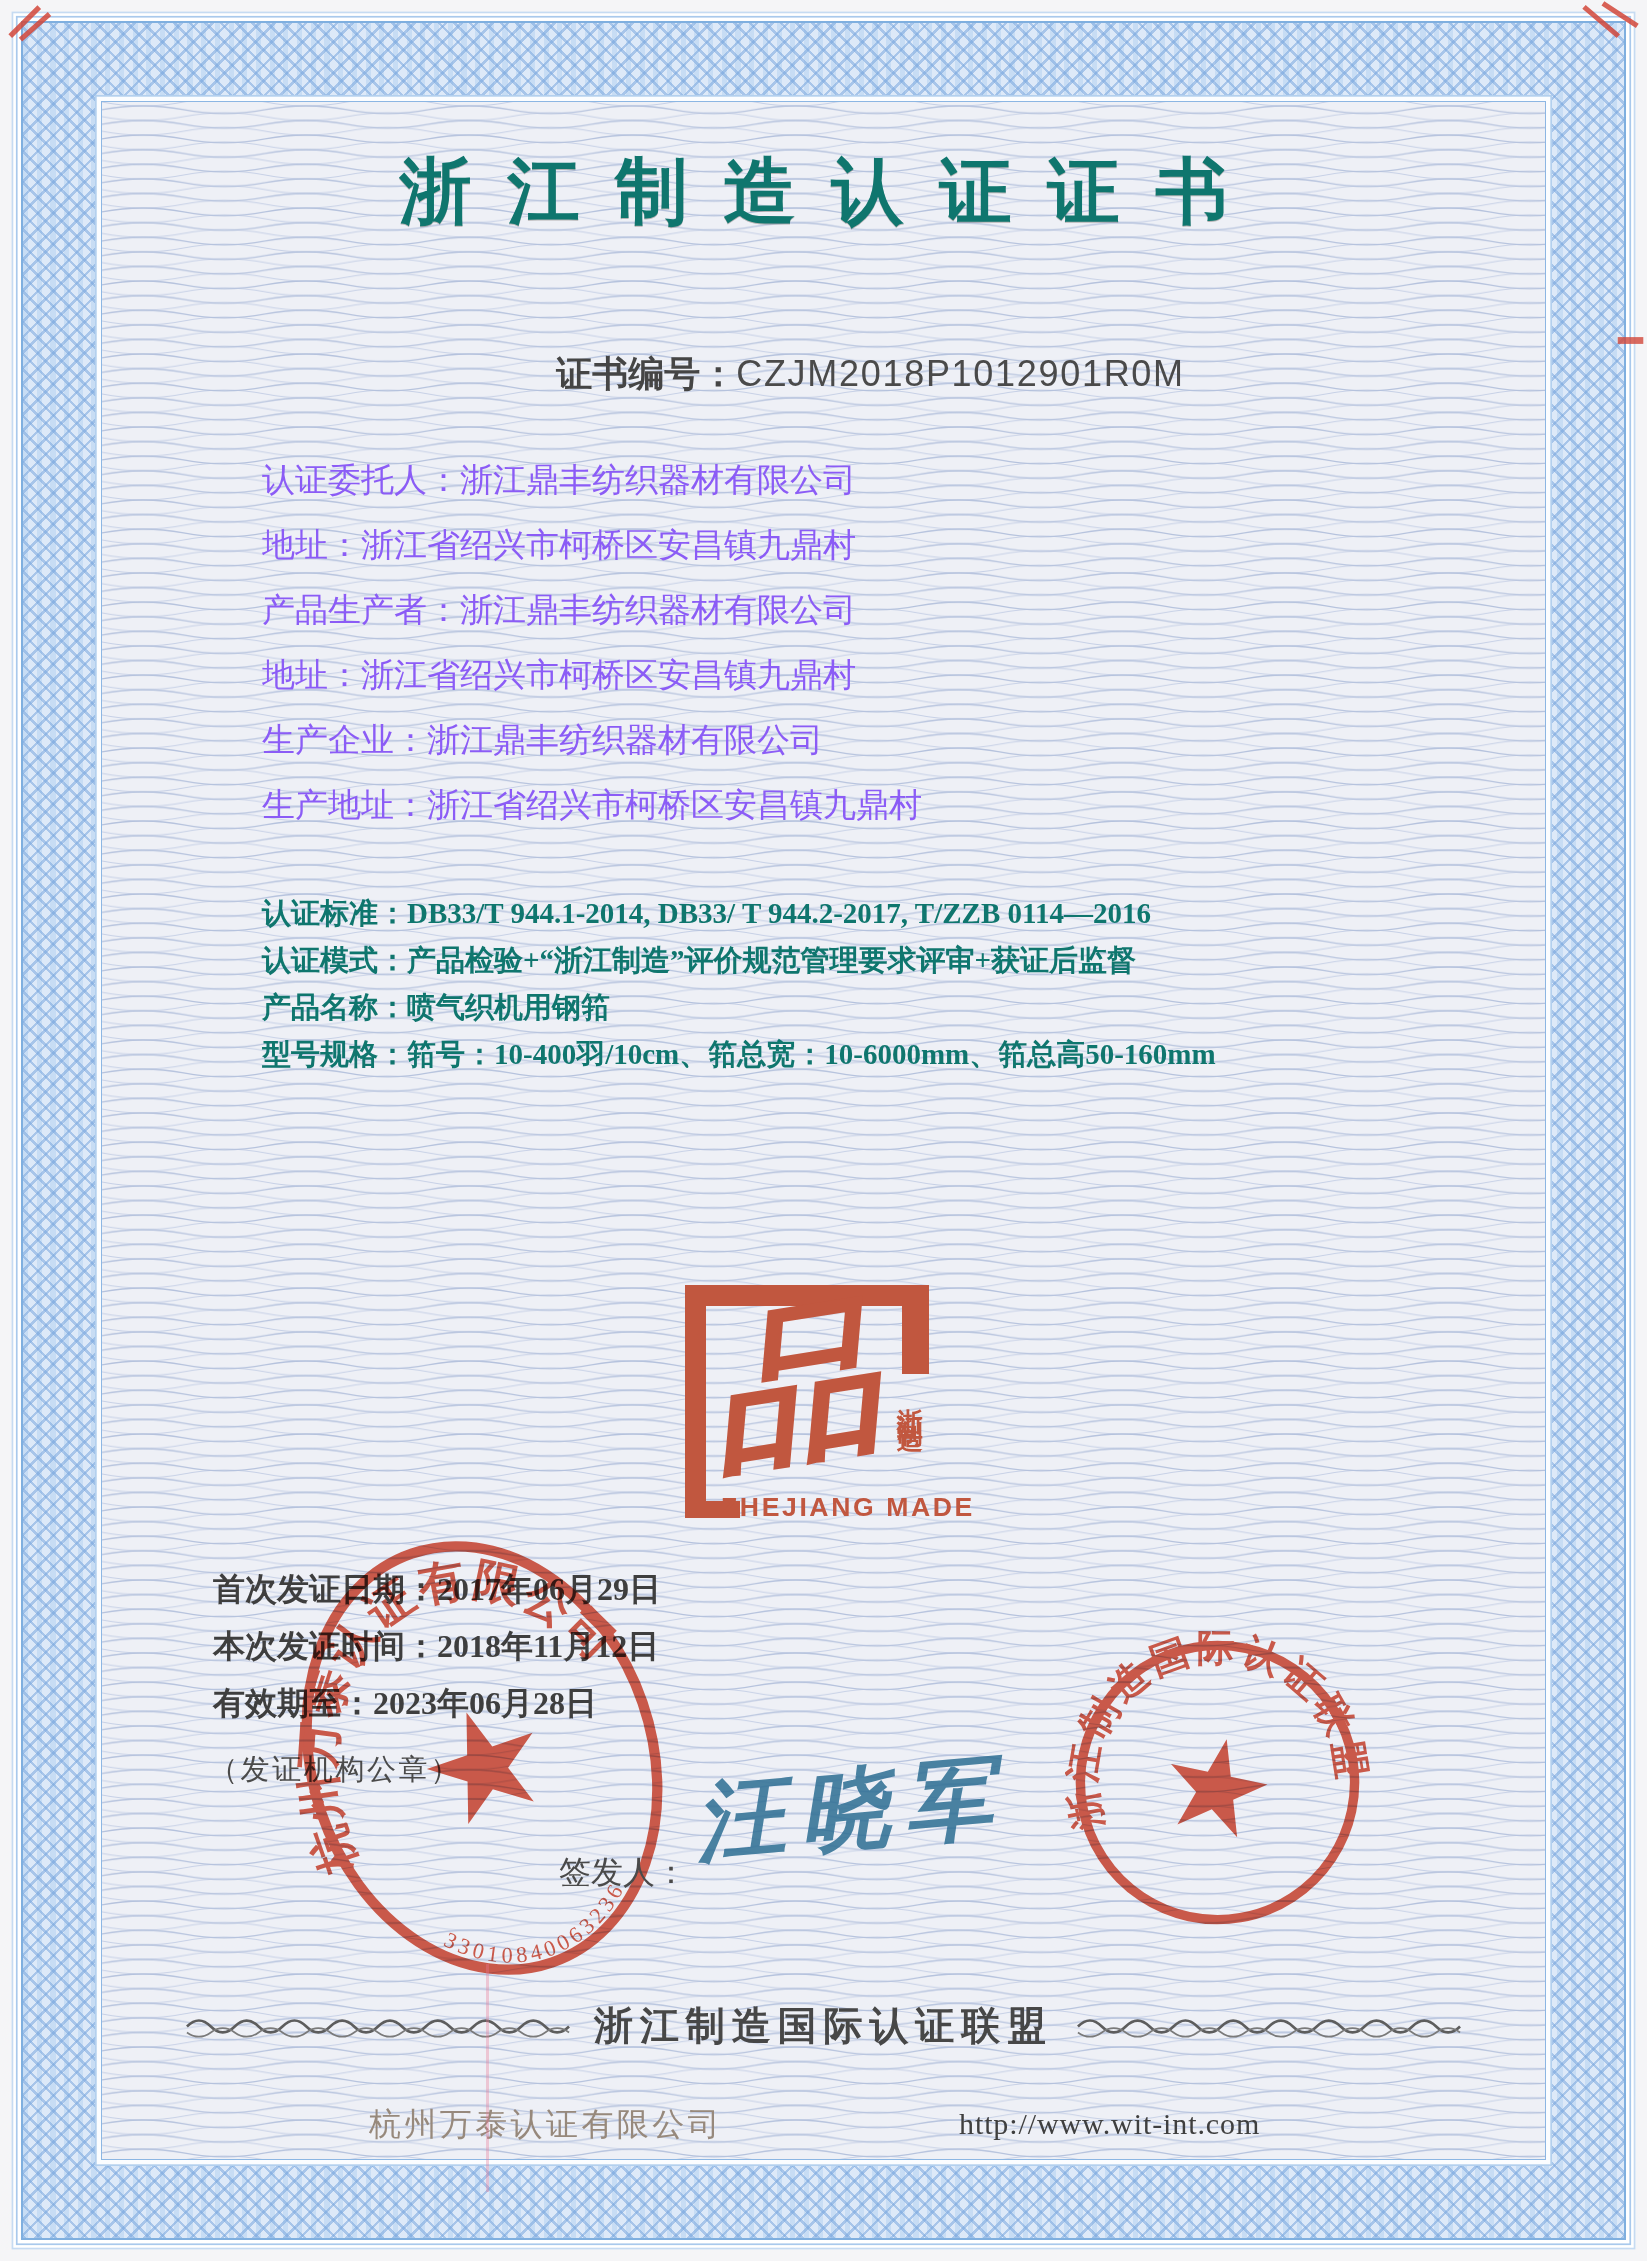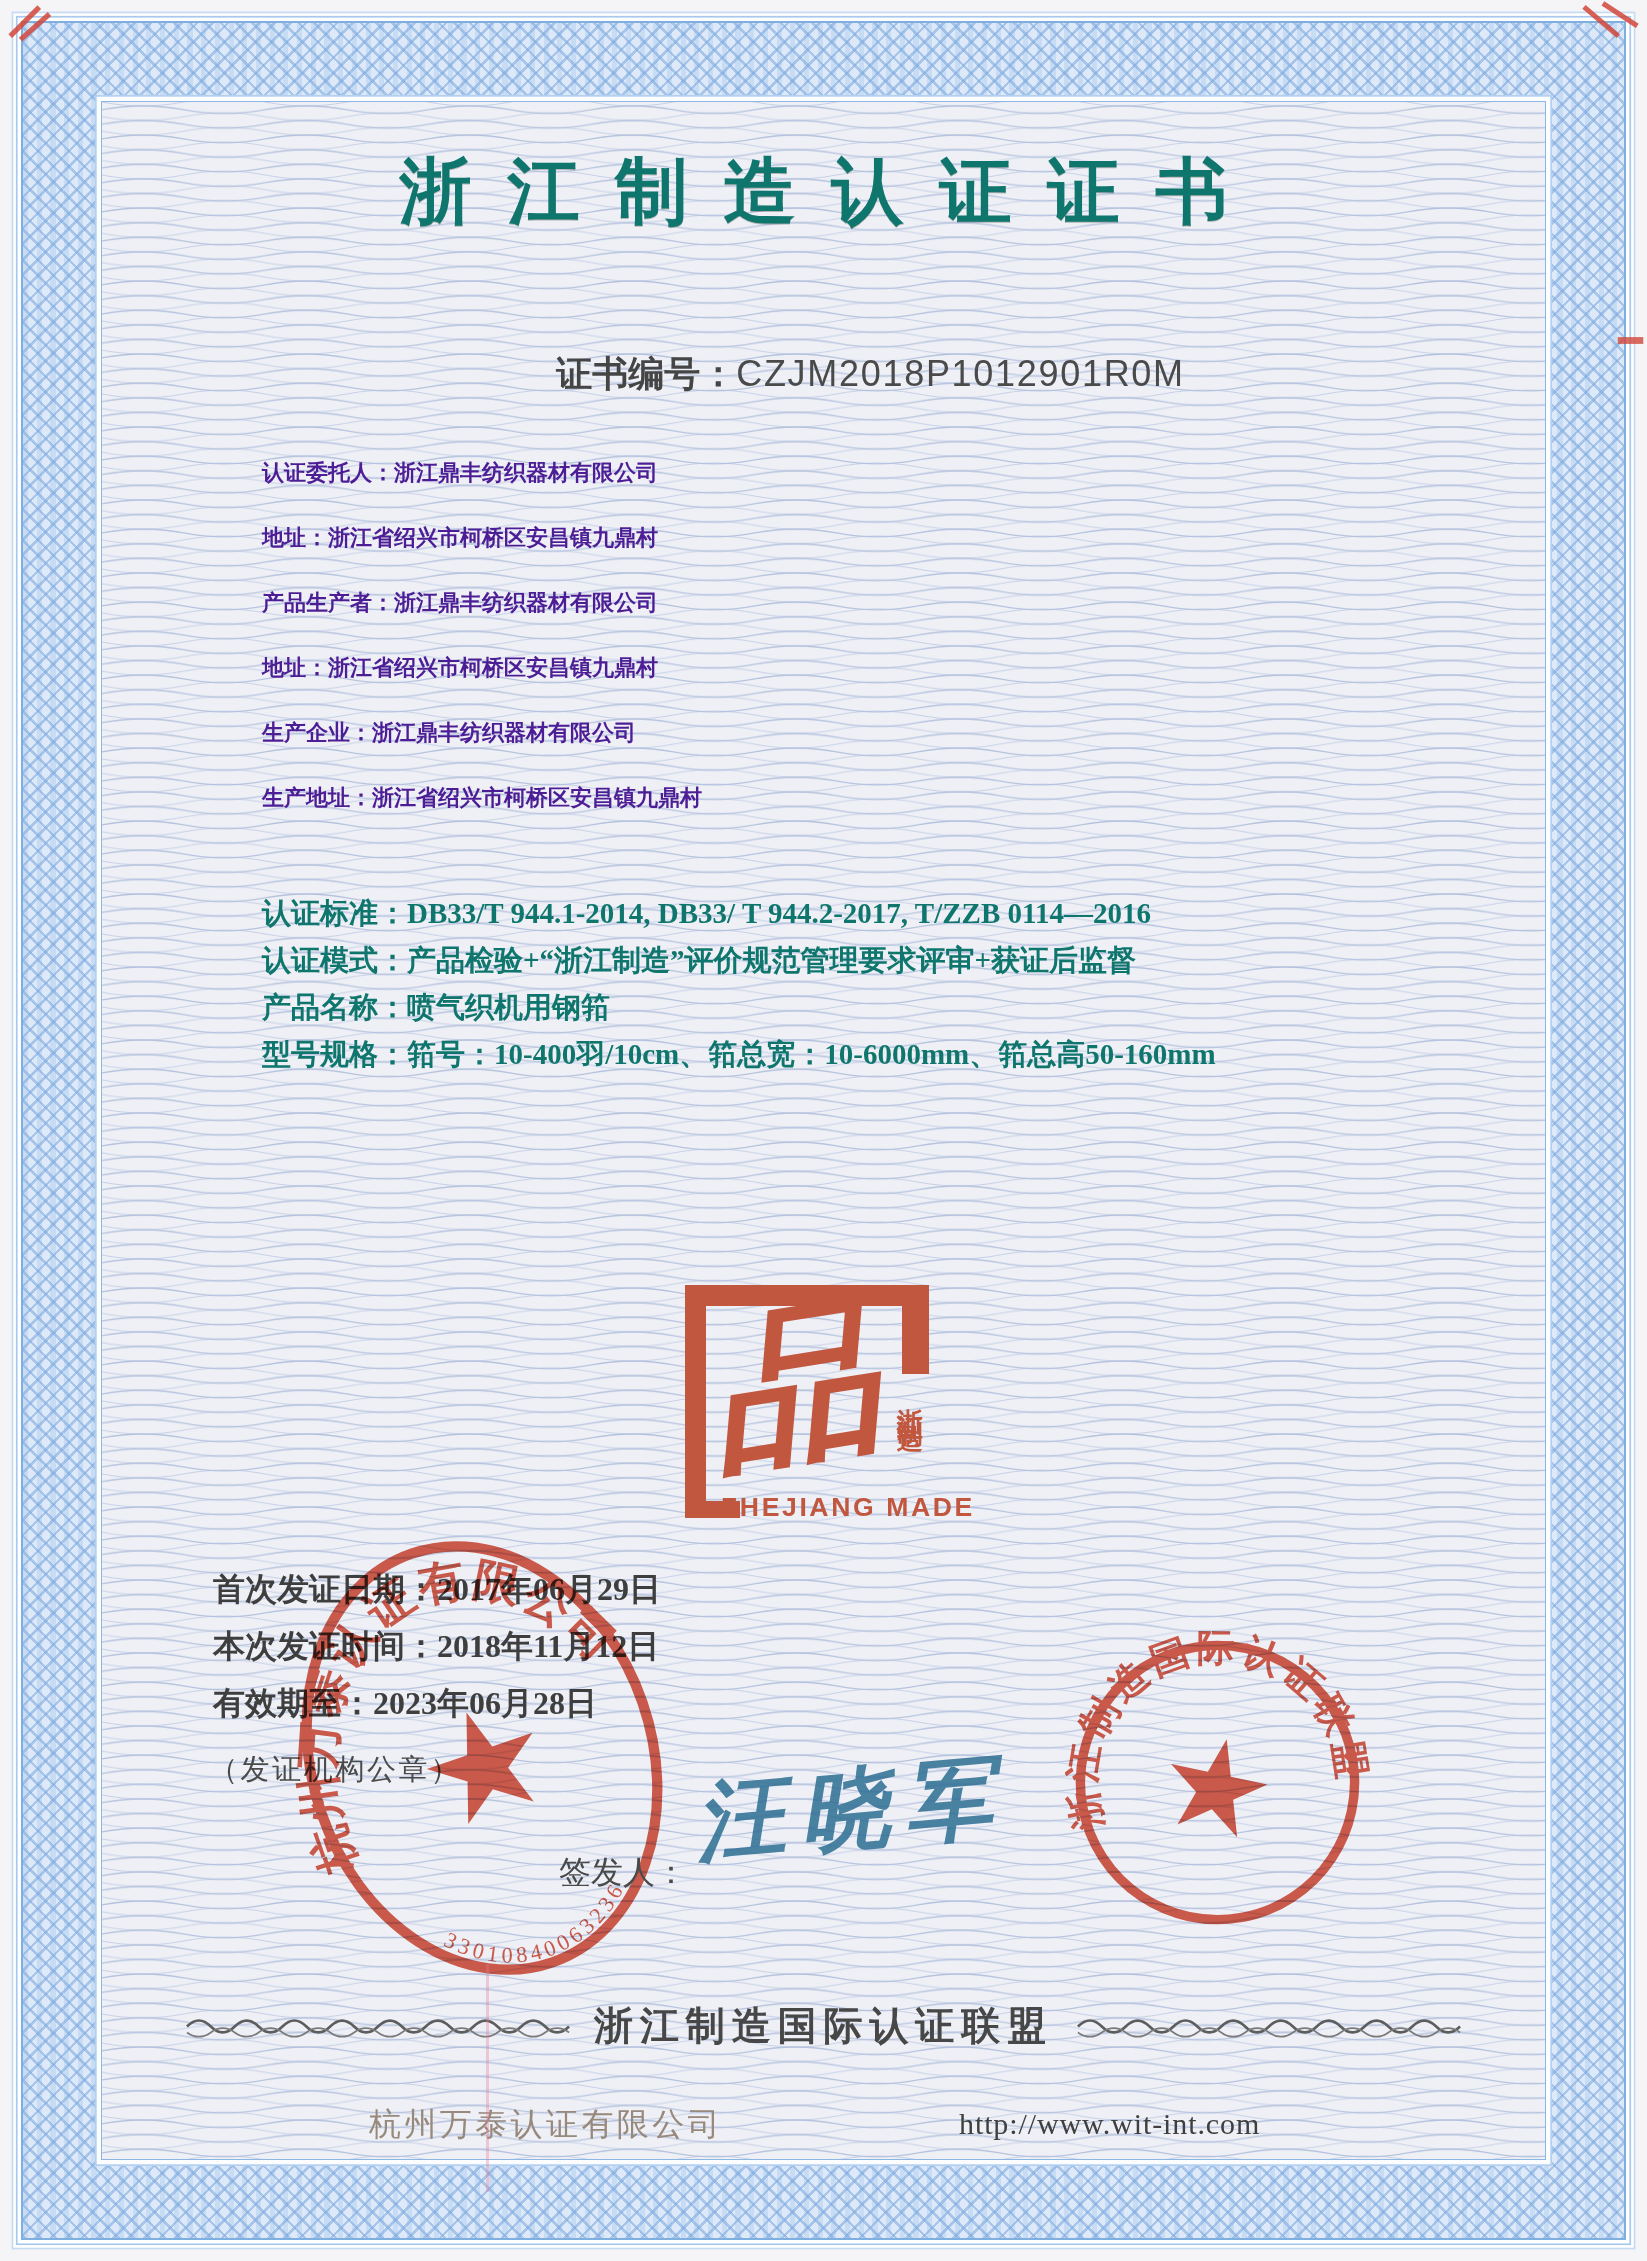--- a/index.html
+++ b/index.html
@@ -21,21 +21,21 @@
   .content{position:absolute;inset:0;}
 
   .title{position:absolute;top:144px;left:0;width:100%;text-align:center;
     font-size:72px;font-weight:700;letter-spacing:36px;color:#0f766e;
     text-shadow:0 0.9px 0 rgba(80,70,60,.35);padding-left:8px;}
   .certno{position:absolute;top:350px;left:0;width:100%;text-align:center;font-size:36px;color:#454545;padding-left:47px;}
   .certno .lbl{font-weight:700;}
   .certno .val{font-family:"Liberation Sans","DejaVu Sans",sans-serif;color:#4a4a4a;letter-spacing:1.7px;}
 
   .info{position:absolute;left:262px;top:458px;}
-  .info .row{height:65px;font-size:22px;font-weight:700;color:#4c1d95;white-space:nowrap;}
+  .info .row{height:65px;font-size:33px;font-weight:400;color:#8b5cf6;white-space:nowrap;}
   .specs{position:absolute;left:262px;top:894px;}
   .specs .row{height:47px;font-size:29px;font-weight:700;color:#0f766e;white-space:nowrap;}
 
   .statement{position:absolute;left:257px;top:1129px;width:1246px;
     font-size:28px;line-height:51px;color:#454540;text-align:justify;text-indent:57px;}
 
   
   .logo{position:absolute;left:685px;top:1285px;width:244px;height:233px;}
   .logo .bar{position:absolute;background:#c1573f;}
   .logo .bar-left{left:0;top:0;width:20.6px;height:233px;}

